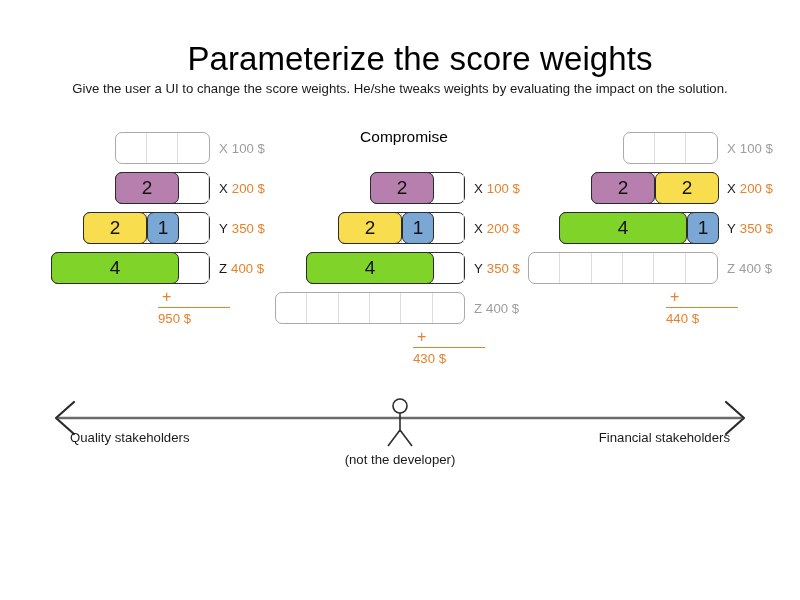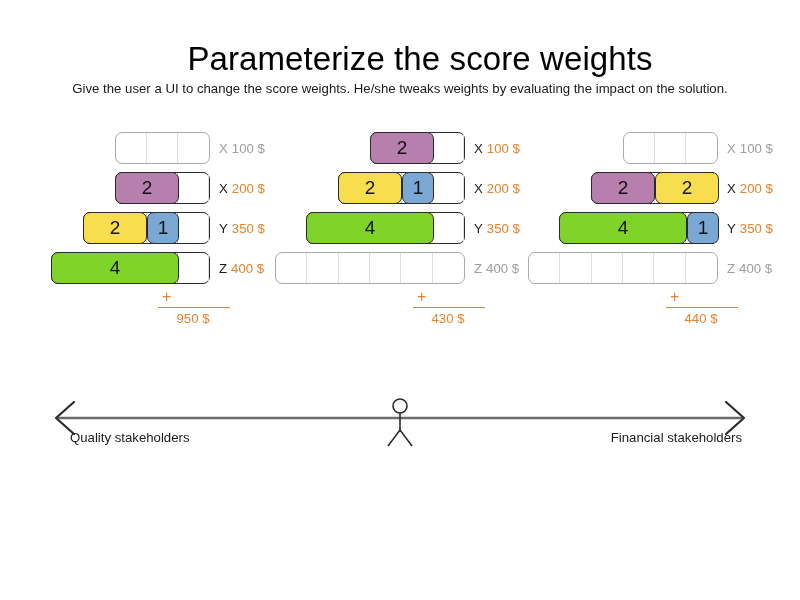--- a/index.html
+++ b/index.html
@@ -147,39 +147,39 @@
     text-align: left;
     font-size: 16px;
     line-height: 13px;
     padding-left: 4px;
   }
   .total-rule {
     border-bottom: 1.6px solid #e8812b;
     margin-top: 4px;
     margin-bottom: 3px;
   }
-  .total-value { text-align: center; padding-right: 2px; }
+  .total-value { text-align: left; padding-right: 2px; }
 
   
   #axis-area {
     position: absolute;
     left: 0;
     top: 392px;
     width: 800px;
     height: 120px;
   }
   #axis-svg { position: absolute; left: 0; top: 0; }
   .axis-end-label {
     position: absolute;
     top: 430px;
     font-size: 13.2px;
     color: #1a1a1a;
   }
   #axis-label-left  { left: 70px; }
-  #axis-label-right { right: 58px; }
+  #axis-label-right { right: 70px; }
 
   #user-caption {
     position: absolute;
     left: 0;
     top: 450px;
     width: 800px;
     text-align: center;
     font-size: 13.2px;
     color: #1a1a1a;
     line-height: 19px;
@@ -262,20 +262,21 @@
       </div>
       <div class="total-block">
         <div class="total-inner">
           <div class="total-plus">+</div>
           <div class="total-rule"></div>
           <div class="total-value">950 $</div>
         </div>
       </div>
     </div>
     <div class="scenario-col" id="col-1">
+      <div class="col-heading">Compromise</div>
       <div class="weight-row">
         <div class="track-wrap">
           <div class="track" style="width: 95px;">
             <div class="cell" style="width: 31.6667px;"></div>
             <div class="cell" style="width: 31.6667px;"></div>
             <div class="cell" style="width: 31.6667px;"></div>
             <div class="seg" style="left: -1px; width: 64px; background: rgb(182, 127, 174);">
               <span>2</span>
             </div>
           </div>
@@ -439,13 +440,14 @@
     <line x1="400" y1="21" x2="400" y2="40" stroke="#2b2b2b" stroke-width="1.6"></line>
     <line x1="400" y1="38" x2="388" y2="54" stroke="#2b2b2b" stroke-width="1.6"></line>
     <line x1="400" y1="38" x2="412" y2="54" stroke="#2b2b2b" stroke-width="1.6"></line>
   </svg>
 </div>
 
 <div class="axis-end-label" id="axis-label-left">Quality stakeholders</div>
 <div class="axis-end-label" id="axis-label-right">Financial stakeholders</div>
 
 <div id="user-caption">
+  <div>(not the developer)</div>
 </div>
 
 </body></html>

